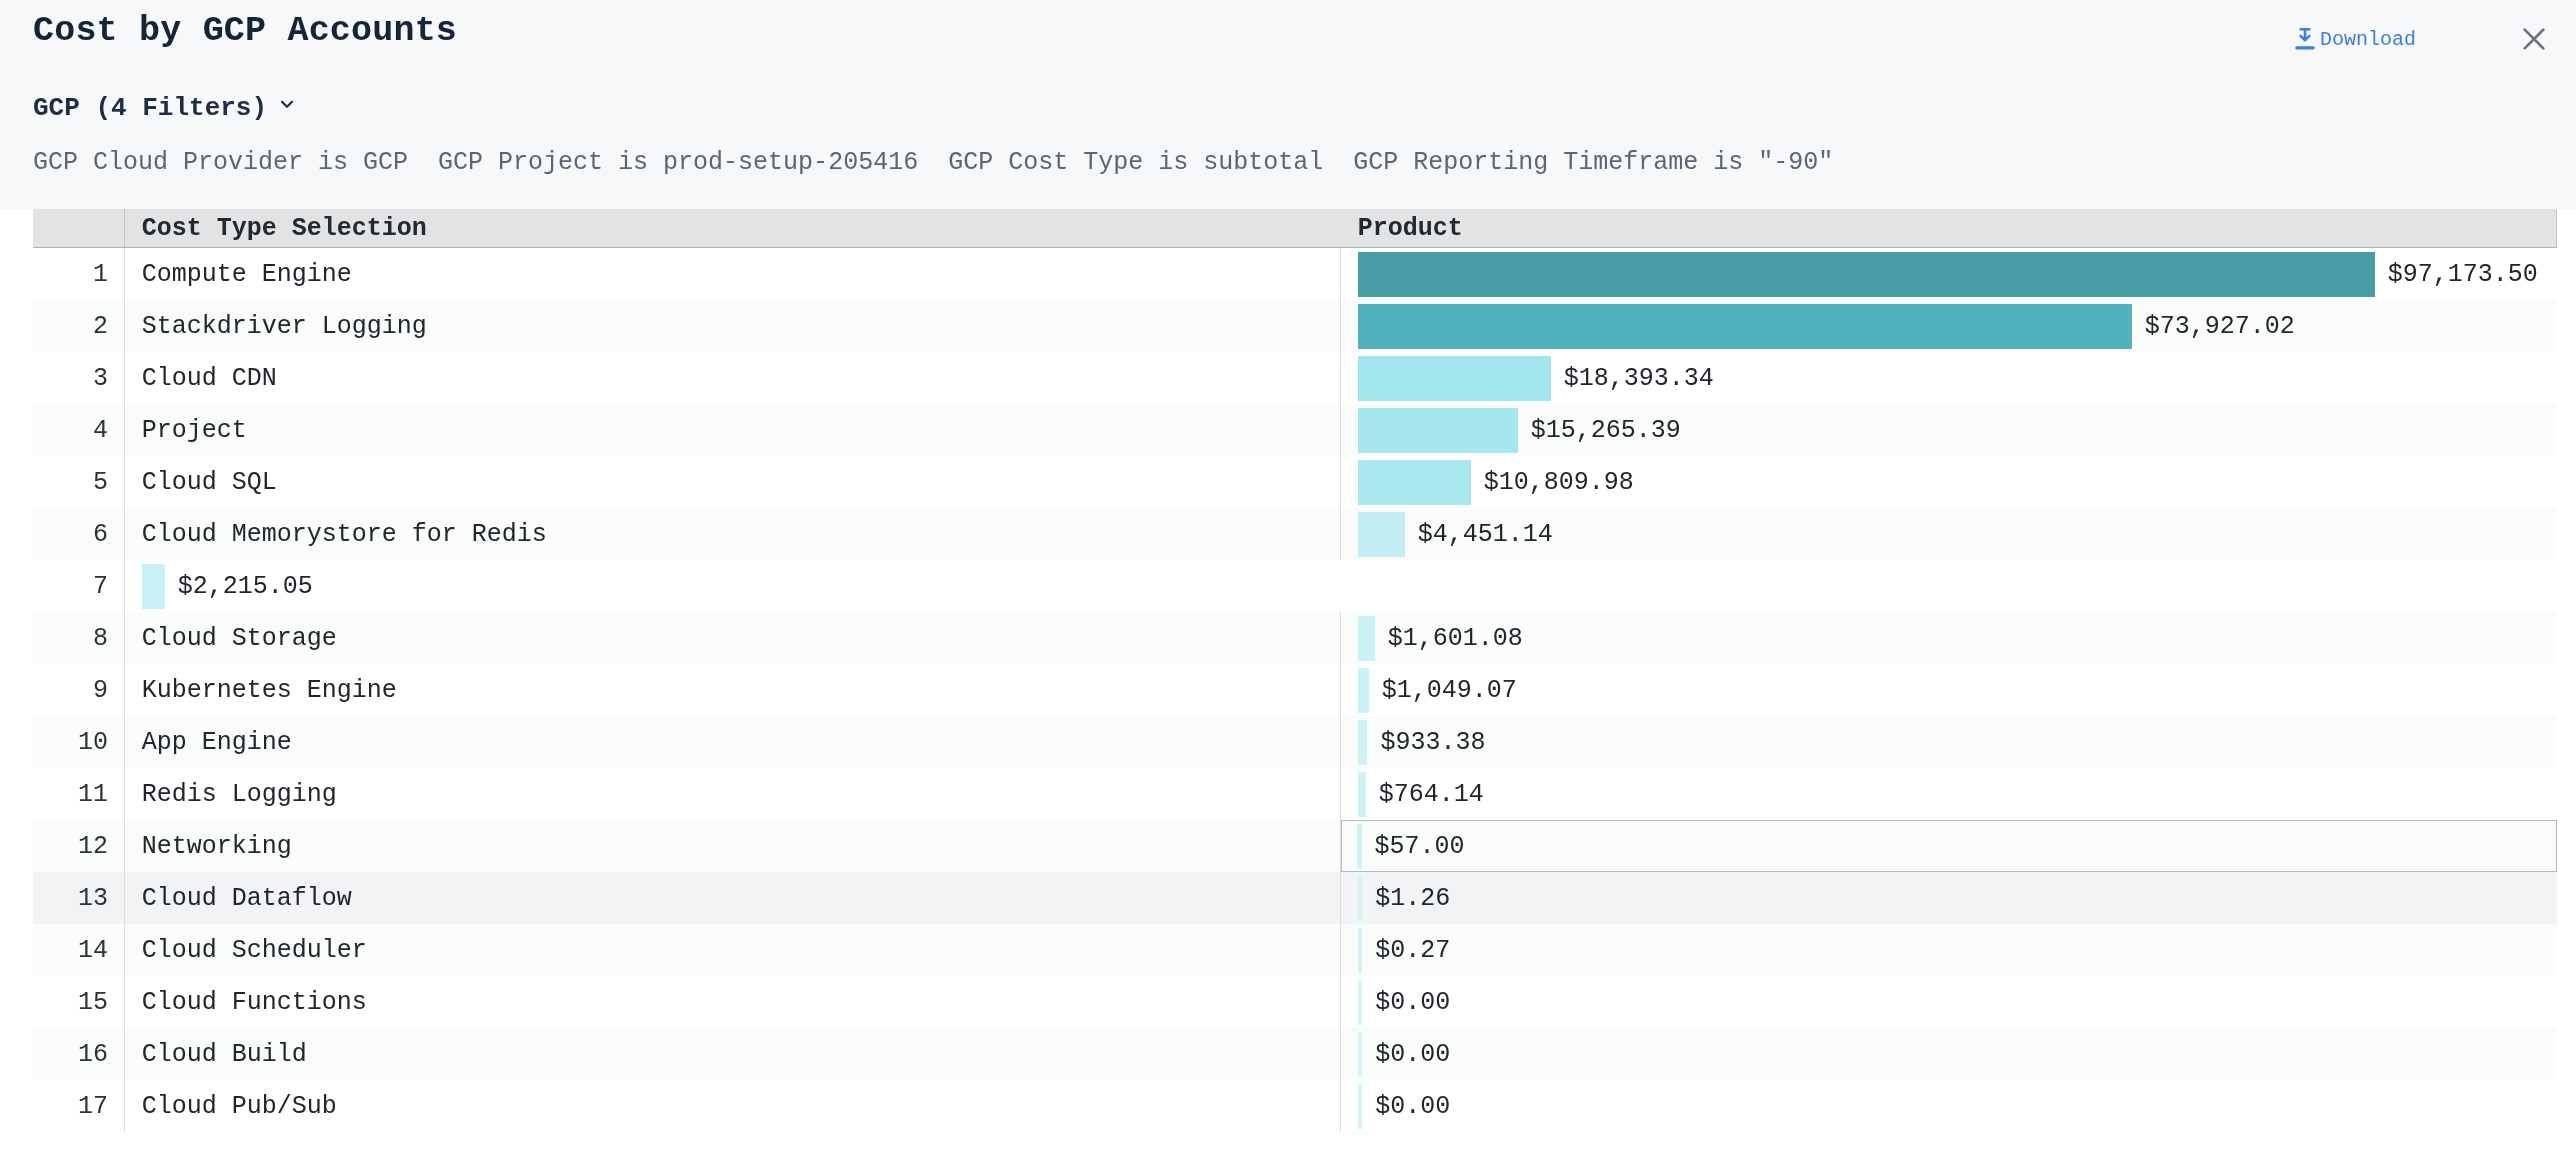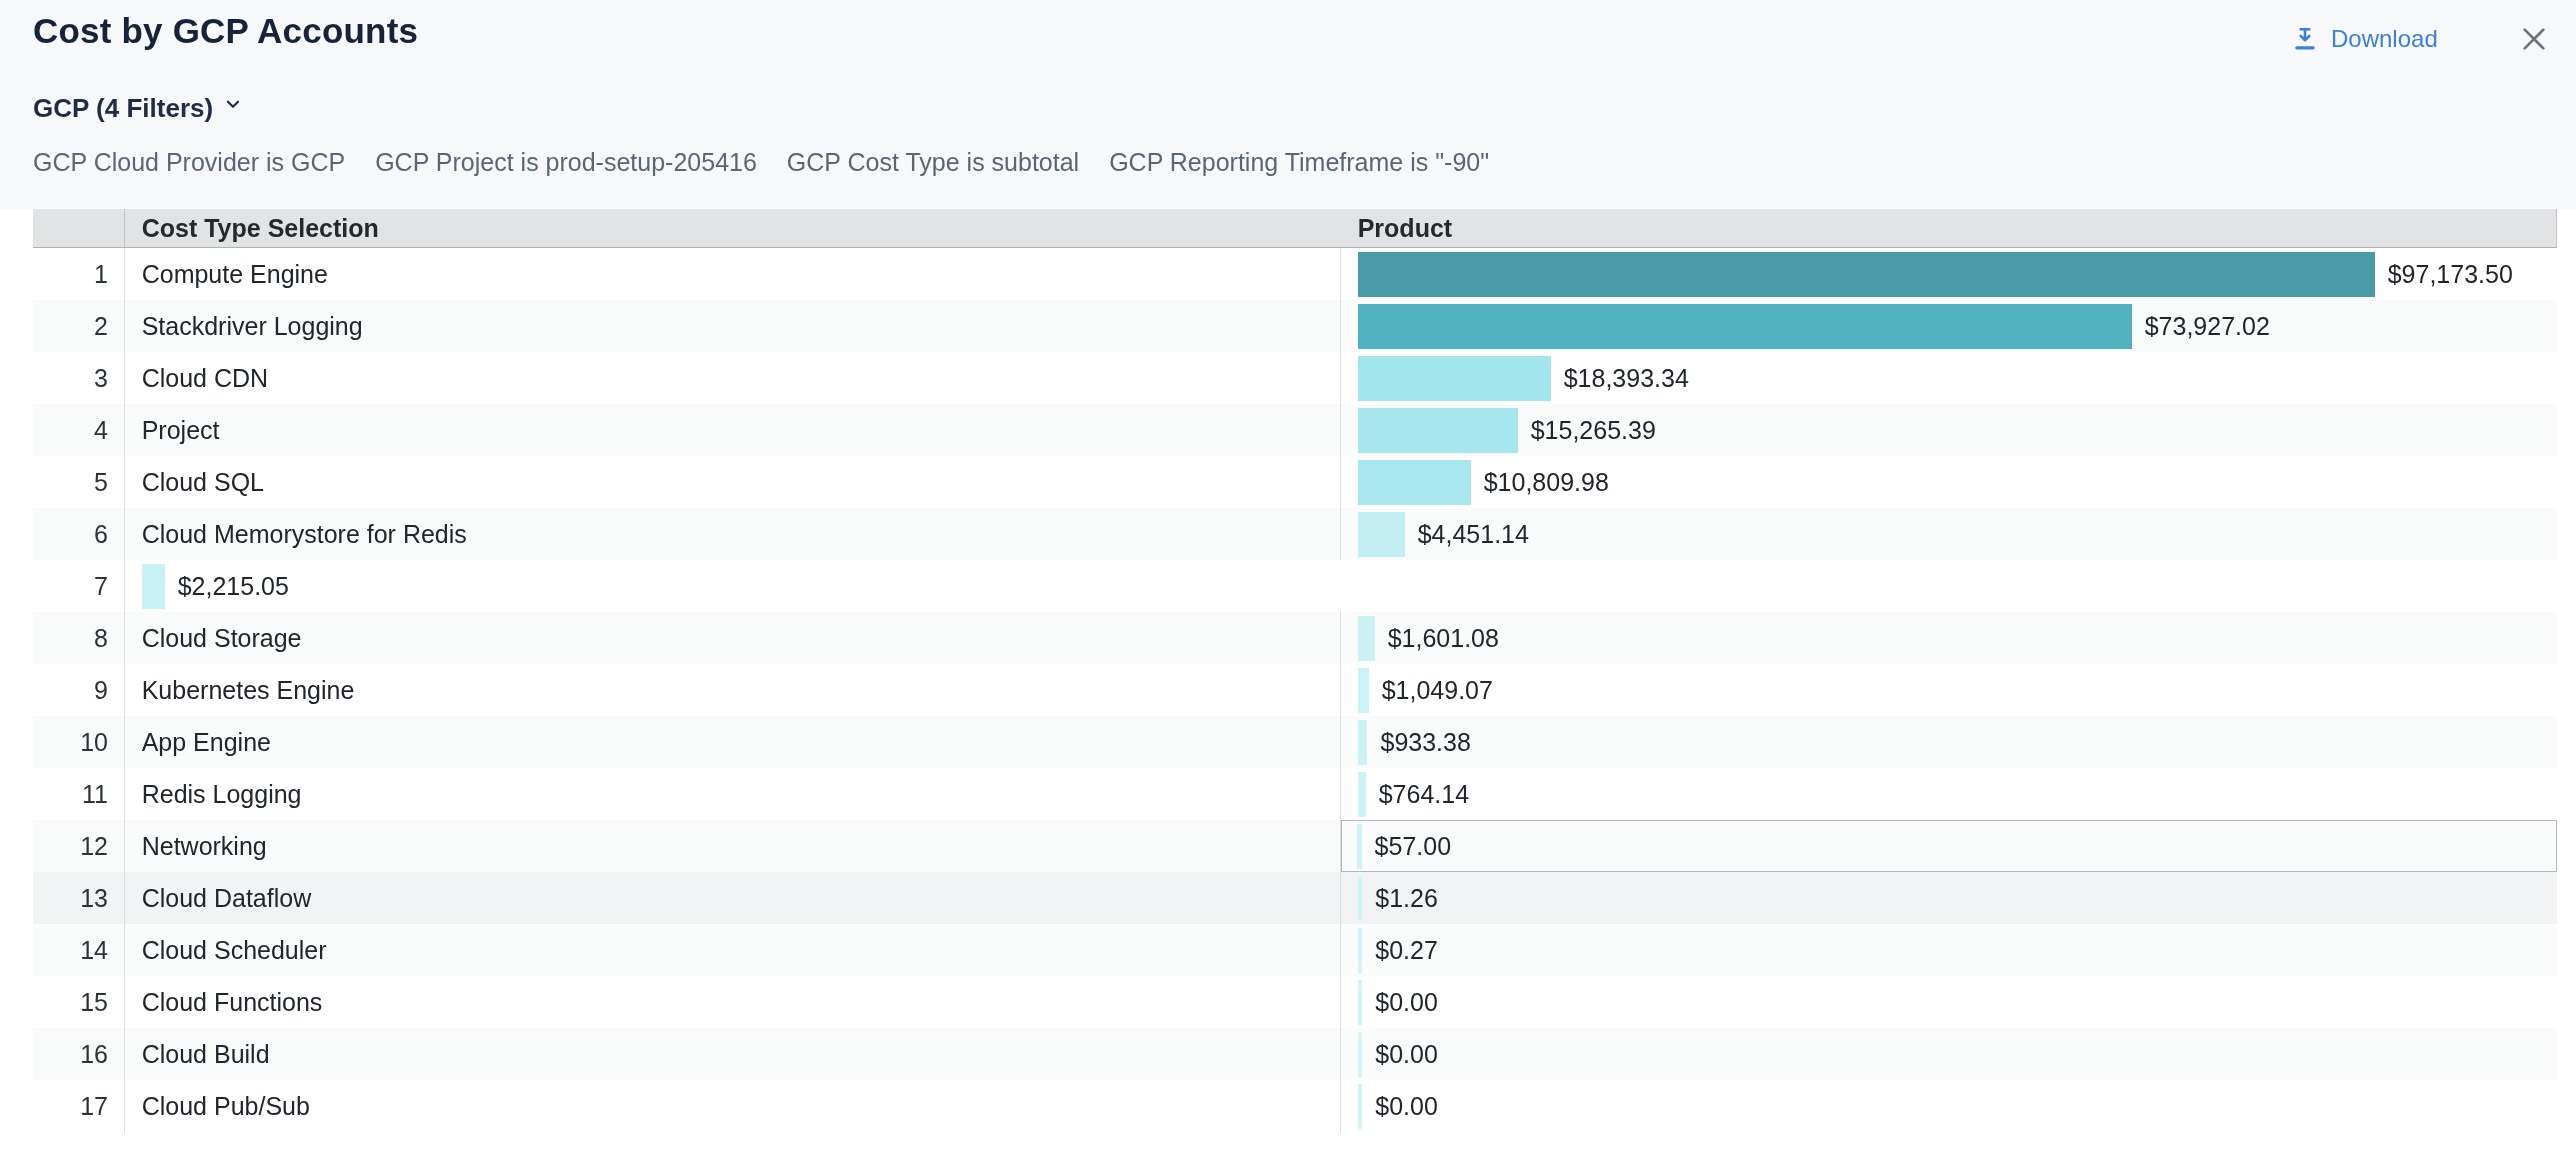--- a/index.html
+++ b/index.html
@@ -1,27 +1,27 @@
 <!DOCTYPE html>
 <html style="font-size:15px"><head>
 <meta charset="utf-8">
 <style>
   * { margin:0; padding:0; box-sizing:border-box; }
   html,body { background:#ffffff; }
   .screen {
     position:relative; width:2576px; height:1166px;
     background:#ffffff; overflow:hidden;
-    font-family:Liberation Sans, sans-serif;
+    font-family:Liberation Mono, monospace;
     color:#21262c;
   }
   .topband { position:absolute; left:0; top:0; width:2576px; height:209px; background:#f7f8fa; }
 
   .page-title { position:absolute; left:33px; top:11px; font-size:35px; font-weight:700; color:#16243a; letter-spacing:0.2px; }
 
-  .download-btn { position:absolute; left:2290px; top:18.6px; height:41px; display:flex; align-items:center; gap:11px; color:#3d7fd9; font-size:24px; font-weight:500; cursor:pointer; }
+  .download-btn { position:absolute; left:2290px; top:18.6px; height:41px; display:flex; align-items:center; color:#3d7fd9; font-size:20px; font-weight:500; cursor:pointer; }
   .close-btn { position:absolute; left:2511px; top:18.6px; width:45px; height:41px; display:flex; align-items:center; justify-content:center; cursor:pointer; }
 
   .filters-toggle { position:absolute; left:33px; top:93px; display:flex; gap:9.3px; font-size:26px; font-weight:600; color:#1f2c45; cursor:pointer; }
   .filters-list { position:absolute; left:33px; top:148px; display:flex; gap:30px; font-size:25px; color:#5b6672; }
   .filters-list .filter-item { white-space:nowrap; }
 
   .table { position:absolute; left:33px; top:209px; width:2524px; }
   .thead { display:flex; height:39px; background:#e2e3e5; border-bottom:1.9px solid #aeb1b4; font-size:25px; font-weight:700; color:#24292e; }
   .th { display:flex; align-items:center; height:100%; }
   .th-num  { width:92px;  border-right:0.9px solid #c2c5c7; }

